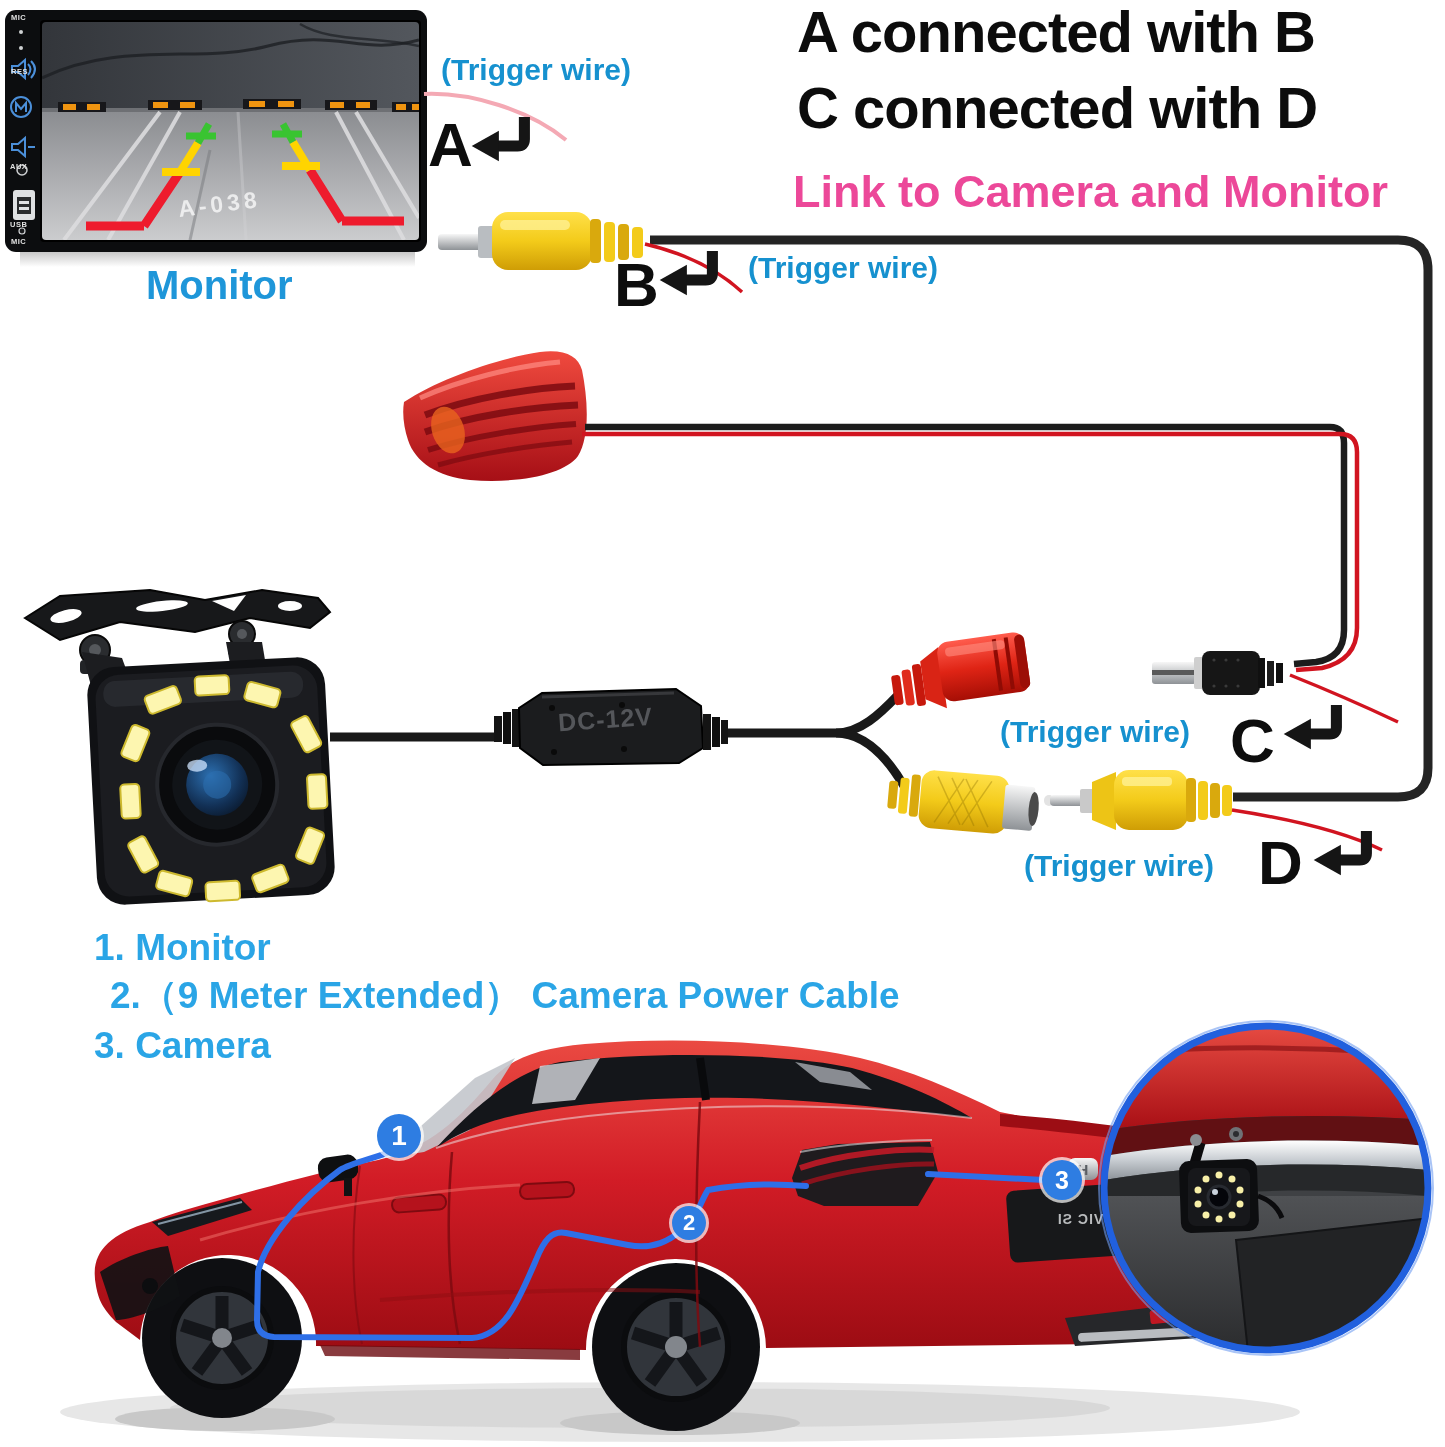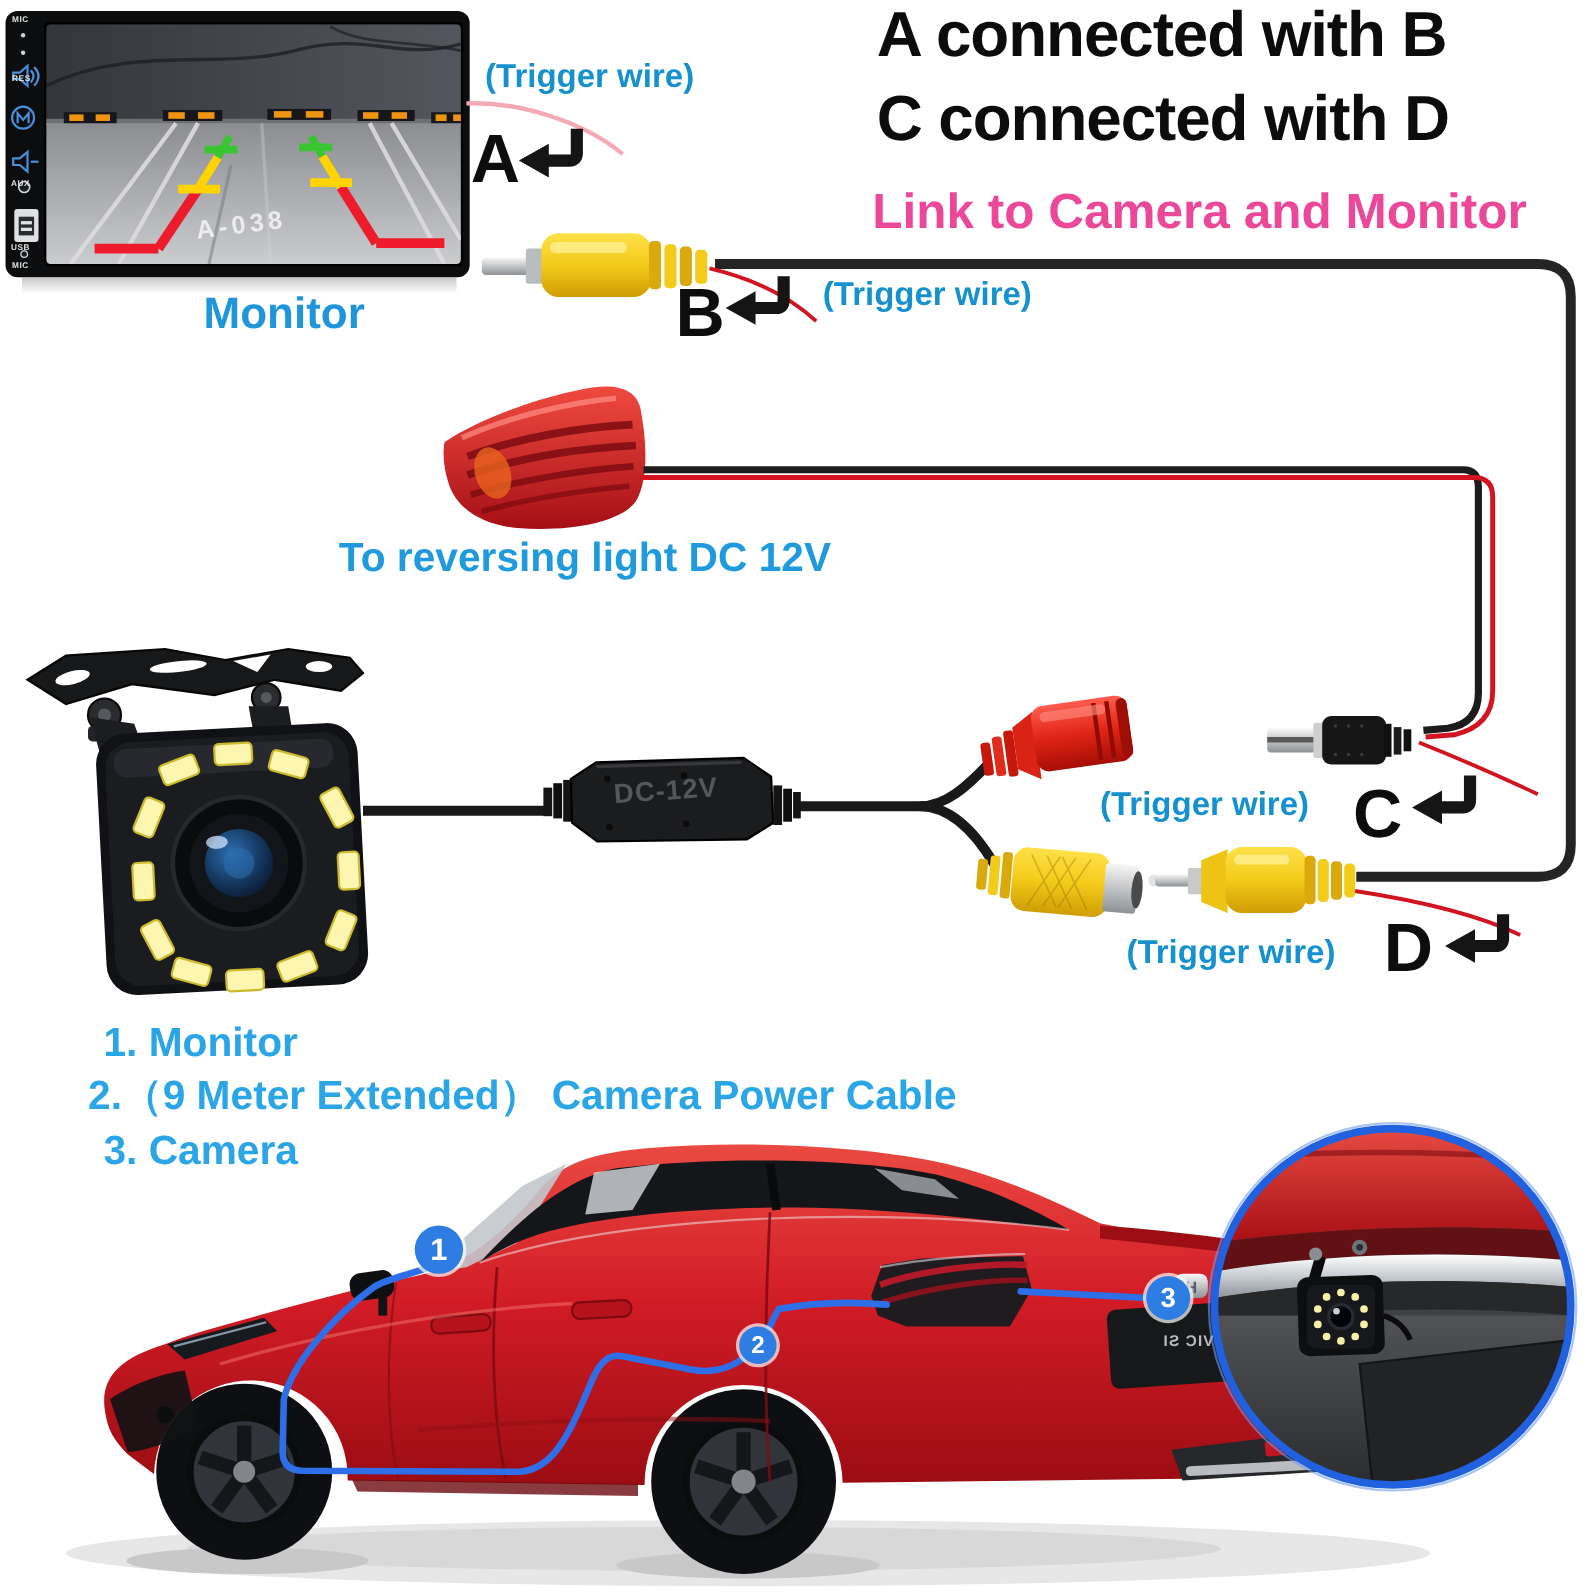--- a/index.html
+++ b/index.html
@@ -6,21 +6,21 @@
   .canvas{position:relative;width:1445px;height:1447px;background:#ffffff;overflow:hidden;
           font-family:"Liberation Sans","DejaVu Sans",sans-serif;}
   svg{position:absolute;left:0;top:0;}
   .txt{position:absolute;white-space:nowrap;line-height:1.05;}
   .black-head{font-size:58px;font-weight:800;color:#0c0c0c;letter-spacing:-1px;}
   .blue-sub{font-size:45px;font-weight:700;color:#ec4899;}
   .blue-label{font-size:30px;font-weight:700;color:#1691cf;}
   .blue-label2{font-size:44px;font-weight:700;color:#1e96d9;}
   .blue-label3{font-size:37px;font-weight:700;color:#1f9bdd;}
   .letter{font-size:62px;font-weight:800;color:#0d0d0d;}
-  .caption{font-size:40px;font-weight:800;color:#1e96d9;margin-left:39px;}
+  .caption{font-size:40px;font-weight:800;color:#1e96d9;}
   .list-line{font-size:37px;font-weight:700;color:#2aa5e6;margin-top:31px;}
   .dc-label{font-size:25px;font-weight:700;color:#54565a;letter-spacing:1px;transform:rotate(-4deg);}
   .a038{font-size:23px;font-weight:700;color:rgba(255,255,255,.72);letter-spacing:4px;transform:rotate(-7deg);}
   .bezel{font-size:7.5px;font-weight:700;color:#e0e0e0;letter-spacing:.5px;}
   .callout{position:absolute;border-radius:50%;background:#2e7de2;color:#fff;font-weight:700;
            display:flex;align-items:center;justify-content:center;
            box-shadow:0 0 0 3px rgba(255,255,255,.7);}
 </style>
 </head>
 <body>
@@ -468,38 +468,37 @@
 
 <div class="txt black-head" style="left:797px;top:2px;">A connected with B</div>
 <div class="txt black-head" style="left:797px;top:78px;text-align:center;">C connected with D</div>
 <div class="txt blue-sub" style="left:793px;top:168px;">Link to Camera and Monitor</div>
 
 <div class="txt blue-label" style="left:441px;top:54px;">(Trigger wire)</div>
 <div class="txt letter" style="left:428px;top:112px;">A</div>
 <div class="txt letter" style="left:614px;top:252px;">B</div>
 <div class="txt blue-label" style="left:748px;top:252px;">(Trigger wire)</div>
 
-<div class="txt blue-label3" style="left:308px;top:488px;">To reversing light DC 12V</div>
 
 <div class="txt blue-label" style="left:1000px;top:716px;">(Trigger wire)</div>
 <div class="txt letter" style="left:1230px;top:708px;">C</div>
 <div class="txt blue-label" style="left:1024px;top:850px;">(Trigger wire)</div>
 <div class="txt letter" style="left:1258px;top:830px;">D</div>
 
 <div class="txt caption" style="left:146px;top:264px;">Monitor</div>
 <div class="txt dc-label" style="left:558px;top:706px;">DC-12V</div>
 <div class="txt a038" style="left:178px;top:192px;">A-038</div>
 
 <div class="txt bezel" style="left:11px;top:14px;">MIC</div>
 <div class="txt bezel" style="left:11px;top:36px;margin-top:32px;">RES</div>
 <div class="txt bezel" style="left:10px;top:163px;">AUX</div>
 <div class="txt bezel" style="left:10px;top:221px;">USB</div>
 <div class="txt bezel" style="left:11px;top:238px;">MIC</div>
 
 <div class="txt list-line" style="left:94px;top:898px;">1. Monitor</div>
-<div class="txt list-line" style="left:80px;top:946px;">2.（9 Meter Extended） Camera Power Cable</div>
+<div class="txt list-line" style="left:110px;top:946px;">2.（9 Meter Extended） Camera Power Cable</div>
 <div class="txt list-line" style="left:94px;top:996px;">3. Camera</div>
 
 <div class="callout" style="left:377px;top:1114px;width:44px;height:44px;font-size:28px;">1</div>
 <div class="callout" style="left:672px;top:1206px;width:34px;height:34px;font-size:22px;">2</div>
 <div class="callout" style="left:1042px;top:1160px;width:40px;height:40px;font-size:25px;">3</div>
 
 </div>
 
 </body></html>

